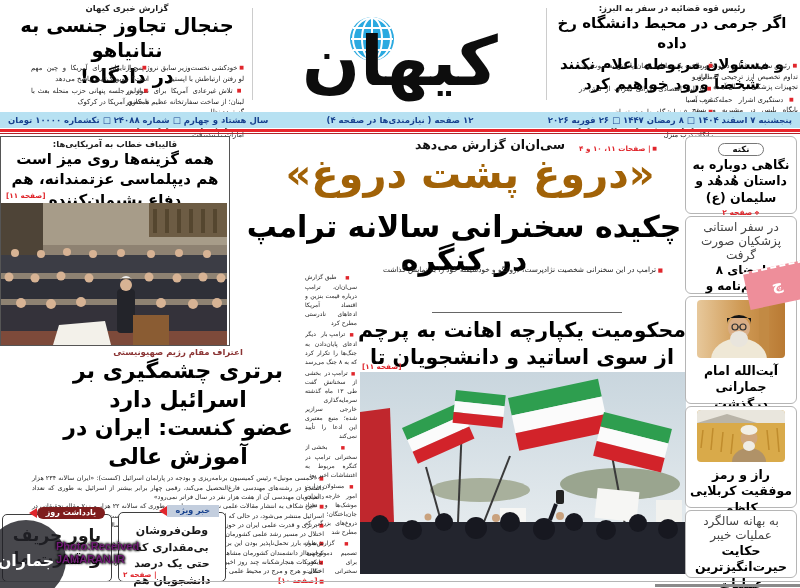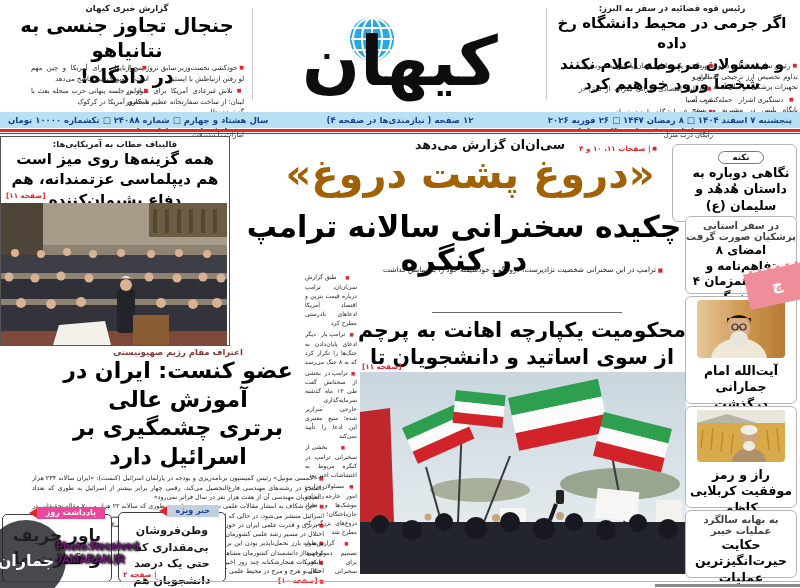--- a/index.html
+++ b/index.html
@@ -34,28 +34,28 @@
   .gbox{border:1px solid #555;background:#fff;}
   .g-h{font-size:15px;font-weight:bold;text-align:center;line-height:1.35;color:#000;}
   .k-h{font-size:22px;font-weight:bold;text-align:center;line-height:1.3;color:#000;}
   .k-body{font-size:6.4px;line-height:1.45;text-align:justify;color:#222;}
   .k-body div::before{content:"■ ";color:#e0262c;font-size:5px;}
   
   .fbox{border:1.5px solid #3f3f3f;border-radius:5px;background:#fff;}
   .ftab{position:absolute;top:-8px;font-size:8px;font-weight:bold;padding:1px 9px 2px;white-space:nowrap;}
   .ftab::before{content:"";position:absolute;left:-8px;top:1px;border-top:5px solid transparent;
                 border-bottom:5px solid transparent;border-right:8px solid #e0262c;}
-  .ftab.blue{background:#ec4899;color:#fff;}
+  .ftab.blue{background:#7f1d1d;color:#fff;border-radius:6px;}
   .ftab.gray{background:#c3cede;color:#17418e;}
   
   .sb{position:absolute;right:3px;width:110px;border:1px solid #b5b5b5;border-radius:6px;background:#fff;text-align:center;}
   .sb .pill{display:inline-block;margin-top:3px;border:1px solid #777;border-radius:9px;
             font-size:8.5px;font-weight:bold;padding:0 14px 1px;color:#111;}
   .sb .t{font-size:12.5px;font-weight:bold;line-height:1.3;padding:1px 3px;color:#000;}
-  .sb .kk{font-size:10px;font-weight:bold;color:#444;padding-top:3px;}
+  .sb .kk{font-size:12px;font-weight:normal;color:#444;padding-top:3px;}
   .sb .pg{color:#e0262c;font-size:7.5px;font-weight:bold;padding:1px 0 2px;}
   .sb .pg::before{content:"❖ ";font-size:6px;}
   .sb svg{border-radius:4px;margin-top:3px;}
   .ribbon{position:absolute;right:-8px;top:266px;width:62px;height:36px;background:#ee8e9a;
           transform:rotate(-12deg);z-index:6;border-top:2px dashed #fff;color:#fff;
           font-weight:bold;font-size:15px;text-align:center;line-height:34px;}
   
   .wm-circle{left:-14px;top:520px;width:80px;height:80px;border-radius:50%;background:rgba(32,32,38,.82);
              z-index:9;display:flex;align-items:center;justify-content:center;color:#fff;
              font-size:16px;font-weight:bold;}
@@ -187,22 +187,22 @@
       <circle cx="125" cy="82" r="6" fill="#d7b394"></circle>
       <path d="M119 79 a6 6 0 0 1 12 0 l-1 -4 -10 0 z" fill="#eee"></path>
       <polygon points="58,122 104,118 110,142 52,142" fill="#f3f1ea"></polygon>
       <rect x="132" y="112" width="36" height="30" fill="#8a5c33"></rect>
     </svg>
   </div>
 
   <div class="abs" style="left:0;top:347px;width:300px;margin-left:28px;">
     <div class="kick" style="color:#8b3434;">اعتراف مقام رژیم صهیونیستی</div>
     <div class="k-h">
+      <div>برتری چشمگیری بر اسرائیل دارد</div>
       <div>عضو کنست: ایران در آموزش عالی</div>
-      <div>برتری چشمگیری بر اسرائیل دارد</div>
     </div>
     <div class="k-body" style="margin:3px 4px 0;">
       <div>«خمسی موتیل» رئیس کمیسیون برنامه‌ریزی و بودجه در پارلمان اسرائیل (کنست): «ایران سالانه ۲۳۴ هزار دانشجو در رشته‌های مهندسی فارغ‌التحصیل می‌کند، رقمی چهار برابر بیشتر از اسرائیل به طوری که تعداد دانشجویان مهندسی آن از هفت هزار نفر در سال فراتر نمی‌رود»</div>
       <div>«این شکاف به انتشار مقالات علمی نیز تسری می‌یابد، به طوری که سالانه ۲۲ هزار و ۷۰۰ مقاله تحقیقاتی در اسرائیل منتشر می‌شود، در حالی که این تعداد در ایران ۷۱ هزار و ۹۰۰ مقاله است»</div>
       <div>برتری و قدرت علمی ایران در حوزه‌های مختلف یکی از دلایل تلاش چندین ساله رژیم صهیونیستی برای ایجاد اختلال در مسیر رشد علمی کشورمان محسوب می‌شود</div>
       <div>نمونه بارز تحمل‌ناپذیر بودن این برتری علمی برای صهیونیست‌ها را می‌توان در ترور ناجوانمردانه تعداد قابل توجهی از دانشمندان کشورمان مشاهده کرد</div>
       <div>تحرکات هنجارشکنانه چند روز اخیر در برخی دانشگاه‌ها نیز در راستای تلاش دشمن صهیونیستی برای ایجاد اختلال و هرج و مرج در محیط علمی کشور قابل ارزیابی است</div>
       <div class="pref" style="text-align:right;">[صفحه ۱۰]</div>
     </div>
   </div>
@@ -300,21 +300,21 @@
       <circle cx="308" cy="157" r="10"></circle>
     </g>
     <g fill="#c9a27e">
       <circle cx="136" cy="146" r="4"></circle>
         <circle cx="200" cy="144" r="4"></circle>
         <circle cx="68" cy="145" r="3.5"></circle>
     </g>
     <line x1="196" y1="132" x2="190" y2="148" stroke="#171820" stroke-width="4"></line>
   </svg>
 
-  <div class="sb" style="top:144px;height:76px;padding-left:13px;">
+  <div class="sb" style="top:136px;height:76px;">
     <div class="pill">نکته</div>
     <div class="t">نگاهی دوباره به داستان هُدهُد و سلیمان (ع)</div>
     <div class="pg">صفحه ۲</div>
   </div>
 
   <div class="sb" style="top:216px;height:76px;">
     <div class="kk">در سفر استانی پزشکیان صورت گرفت</div>
     <div class="t" style="font-size:12px;">امضای ۸ تفاهم‌نامه و افتتاح همزمان ۴ طرح بزرگ در مازندران</div>
     <div class="pg">صفحه ۳</div>
   </div>

